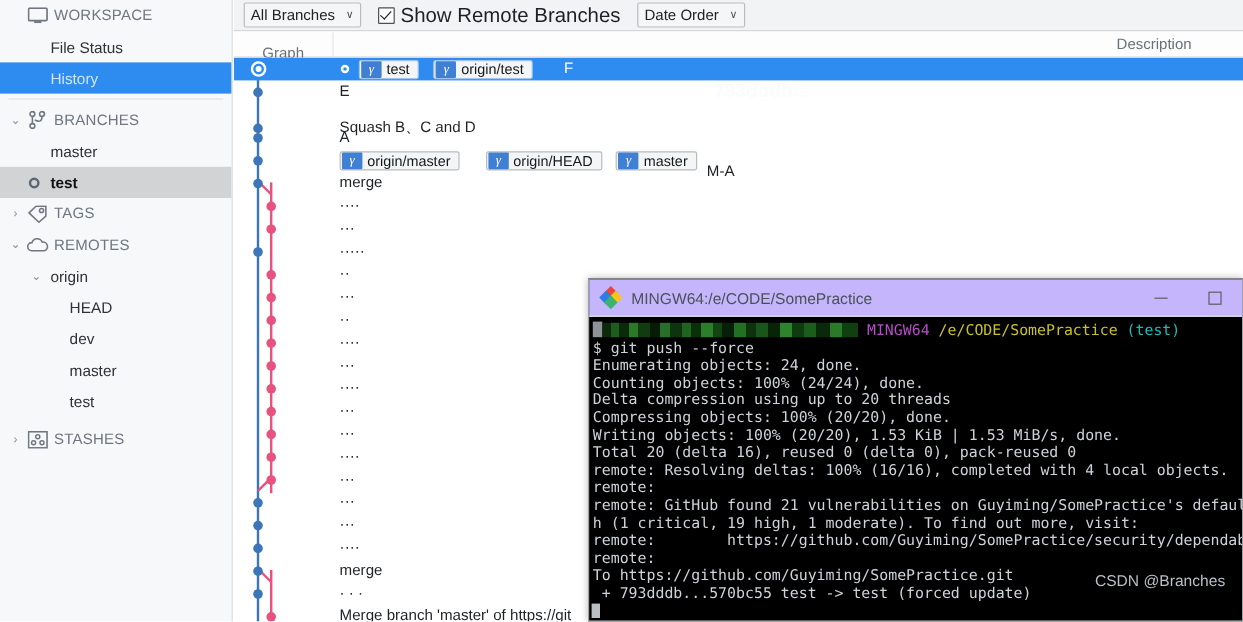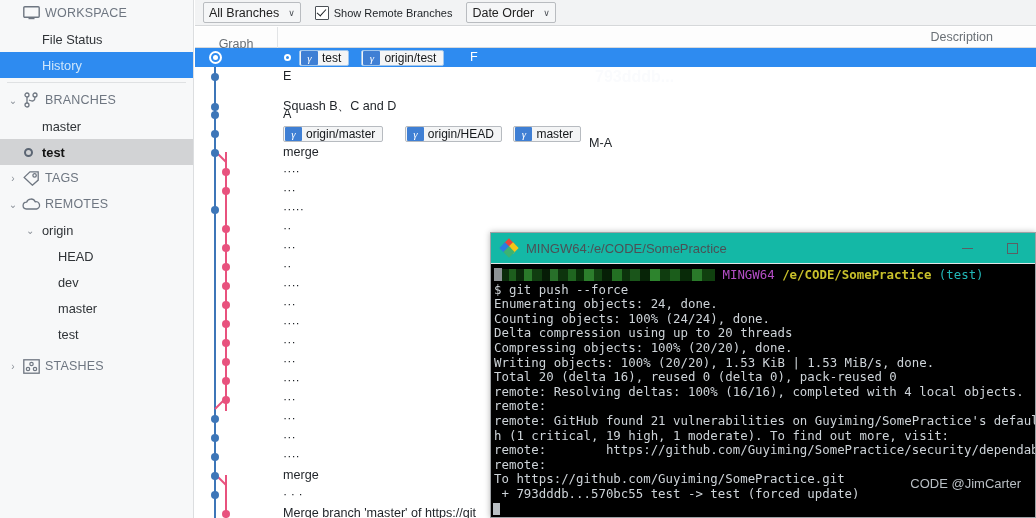--- a/index.html
+++ b/index.html
@@ -45,21 +45,21 @@
     position:absolute;left:195px;top:0;width:841px;height:26px;
     background:#f2f3f4;border-bottom:1px solid #d6d8da;
     display:flex;align-items:center;padding-left:8px;box-sizing:border-box;
   }
   .tb-combo{
     height:19px;border:1px solid #b9bcc0;background:#f5f6f7;border-radius:2px;
     display:flex;align-items:center;padding:0 5px;font-size:12.5px;color:#222;
     margin-right:14px;
   }
   .tb-combo .caret{margin-left:9px;font-size:9px;color:#4a4f55;}
-  .tb-check{display:flex;align-items:center;font-size:11px;color:#1d2125;margin-right:14px;}
+  .tb-check{display:flex;align-items:center;font-size:17px;color:#1d2125;margin-right:14px;}
   .tb-box{
     width:12px;height:12px;border:1px solid #4b5056;background:#fff;border-radius:1px;
     margin-right:5px;position:relative;flex:none;
   }
   .tb-box:after{
     content:"";position:absolute;left:3px;top:0px;width:4px;height:8px;
     border:solid #1d2125;border-width:0 1.6px 1.6px 0;transform:rotate(42deg);
   }
 
   
@@ -125,21 +125,21 @@
     border:2px solid #ffffff;box-sizing:border-box;
   }
 
   
   #term{
     position:absolute;left:490px;top:232px;width:546px;height:286px;
     background:#000000;border:1px solid #9ea2a6;box-sizing:border-box;
     box-shadow:0 0 6px rgba(0,0,0,.28);
   }
   #term-title{
-    height:31px;background:#14b8a6;display:flex;align-items:center;
+    height:31px;background:#c4b5fd;display:flex;align-items:center;
     border-bottom:1px solid #e3e5e7;box-sizing:border-box;
   }
   #term-logo{
     width:16px;height:16px;margin:0 9px 0 10px;position:relative;flex:none;
   }
   #term-logo i{position:absolute;width:8px;height:8px;transform:rotate(45deg);}
   #term-logo .q1{background:#e8453c;left:4px;top:0;}
   #term-logo .q2{background:#f5c518;left:8px;top:4px;}
   #term-logo .q3{background:#2a7de1;left:0px;top:4px;}
   #term-logo .q4{background:#3cb371;left:4px;top:8px;}
@@ -148,21 +148,21 @@
   .wbtn{width:45px;height:30px;display:flex;align-items:center;justify-content:center;}
   .wbtn .mini{width:11px;height:1px;background:#5a5f64;}
   .wbtn .maxi{width:11px;height:11px;border:1px solid #5a5f64;box-sizing:border-box;}
   #term-body{
     padding:4px 0 0 0;font-family:"DejaVu Sans Mono","Liberation Mono",monospace;
     font-size:12.4px;line-height:14.6px;color:#cdd3d8;white-space:pre;
     overflow:hidden;height:253px;position:relative;
   }
   #term-body .ln{padding-left:3px;}
   .t-user{color:#b44ec6;}
-  .t-path{color:#c9c12b;font-weight:bold;}
+  .t-path{color:#c9c12b;}
   .t-branch{color:#22b8b8;}
   .mosaic{
     display:inline-block;width:213px;height:12px;vertical-align:-2px;
     background:
       linear-gradient(90deg,#0b2b0b 0 7px,#1d5e1d 7px 14px,#0a2a0a 14px 22px,#2a7a2a 22px 30px,
       #103d10 30px 40px,#061c06 40px 48px,#28702a 48px 56px,#0d340d 56px 66px,#1f6520 66px 74px,
       #093009 74px 82px,#2c7e2c 82px 92px,#124512 92px 100px,#061f06 100px 110px,#237023 110px 120px,
       #0c330c 120px 128px,#1a551a 128px 138px,#072407 138px 148px,#2d842d 148px 158px,#0f3c0f 158px 168px,
       #1b5d1b 168px 178px,#082a08 178px 190px,#2a7a2a 190px 200px,#10400f 200px 213px);
   }
@@ -446,15 +446,15 @@
     <span class="wbtns">
       <span class="wbtn">
           <span class="mini"></span>
         </span>
       <span class="wbtn">
           <span class="maxi"></span>
         </span>
     </span>
   </div>
   <div id="term-body"><div class="ln"><span class="cursor-block"></span><span class="mosaic"></span><span class="t-user"> MINGW64</span><span class="t-path"> /e/CODE/SomePractice</span><span class="t-branch"> (test)</span></div><div class="ln">$ git push --force</div><div class="ln">Enumerating objects: 24, done.</div><div class="ln">Counting objects: 100% (24/24), done.</div><div class="ln">Delta compression using up to 20 threads</div><div class="ln">Compressing objects: 100% (20/20), done.</div><div class="ln">Writing objects: 100% (20/20), 1.53 KiB | 1.53 MiB/s, done.</div><div class="ln">Total 20 (delta 16), reused 0 (delta 0), pack-reused 0</div><div class="ln">remote: Resolving deltas: 100% (16/16), completed with 4 local objects.</div><div class="ln">remote:</div><div class="ln">remote: GitHub found 21 vulnerabilities on Guyiming/SomePractice's default br</div><div class="ln">h (1 critical, 19 high, 1 moderate). To find out more, visit:</div><div class="ln">remote:        https://github.com/Guyiming/SomePractice/security/dependabot</div><div class="ln">remote:</div><div class="ln">To https://github.com/Guyiming/SomePractice.git</div><div class="ln"> + 793dddb...570bc55 test -&gt; test (forced update)</div></div>
-  <div id="csdn">CODE @JimCarter</div>
+  <div id="csdn">CSDN @Branches</div>
   <div id="term-cursor"></div>
 </div>
 
 </body></html>

